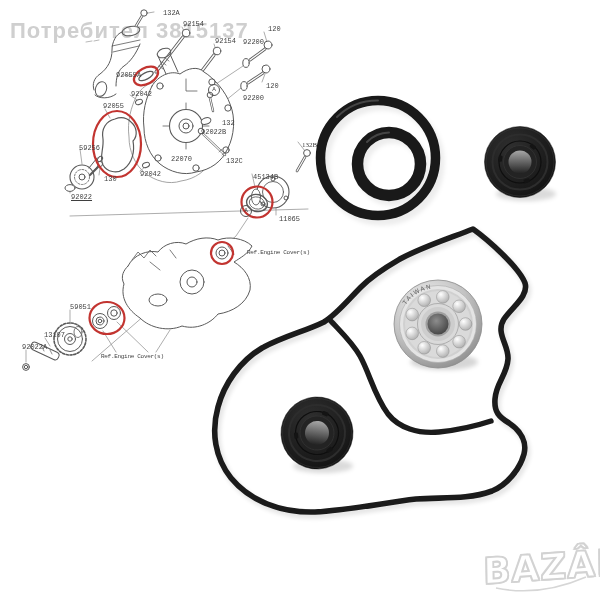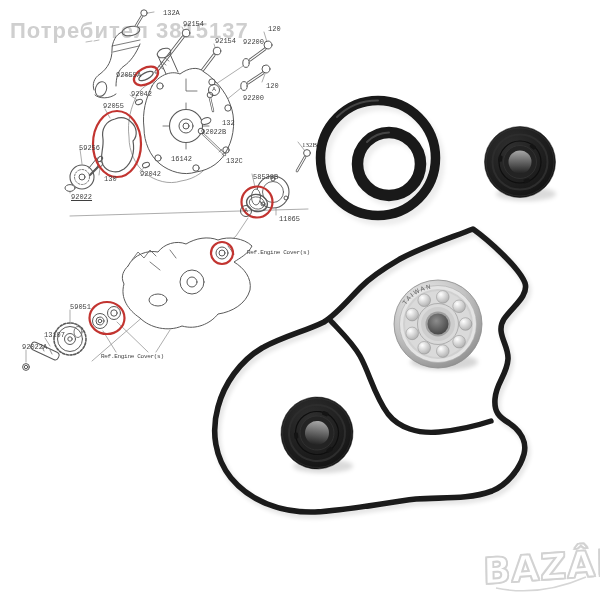--- a/index.html
+++ b/index.html
@@ -326,26 +326,26 @@
       <span class="plabel" style="left: 260px; top: 26px;">120</span>
       <span class="plabel" style="left: 235px; top: 95px;">92200</span>
       <span class="plabel" style="left: 258px; top: 83px;">120</span>
       <span class="plabel" style="left: 108px; top: 72px;">92055A</span>
       <span class="plabel" style="left: 123px; top: 91px;">92042</span>
       <span class="plabel" style="left: 95px; top: 103px;">92055</span>
       <span class="plabel" style="left: 71px; top: 145px;">59256</span>
       <span class="plabel" style="left: 96px; top: 176px;">130</span>
       <span class="plabel" style="left: 63px; top: 194px; text-decoration: underline;">92022</span>
       <span class="plabel" style="left: 132px; top: 171px;">92042</span>
-      <span class="plabel" style="left: 163px; top: 156px;">16142</span>
+      <span class="plabel" style="left: 163px; top: 156px;">22070</span>
       <span class="plabel" style="left: 193px; top: 129px;">92022B</span>
       <span class="plabel" style="left: 214px; top: 120px;">132</span>
       <span class="plabel" style="left: 218px; top: 158px;">132C</span>
       <span class="plabel" style="left: 294px; top: 142px; font-family: Liberation Serif, serif;">132B</span>
-      <span class="plabel" style="left: 245px; top: 174px;">58538B</span>
+      <span class="plabel" style="left: 245px; top: 174px;">45134B</span>
       <span class="plabel" style="left: 271px; top: 216px;">11065</span>
       <span class="plabel small" style="left: 239px; top: 249px;">Ref.Engine Cover(s)</span>
       <span class="plabel" style="left: 62px; top: 304px; text-align: right;">59051</span>
       <span class="plabel" style="left: 36px; top: 332px;">13107</span>
       <span class="plabel" style="left: 14px; top: 344px;">92022A</span>
       <span class="plabel small" style="left: 93px; top: 353px;">Ref.Engine Cover(s)</span>
       <span class="plabel circled" style="left: 200px; top: 84px;">A</span>
       <span class="plabel circled" style="left: 232px; top: 205px;">A</span>
     </div>
 

